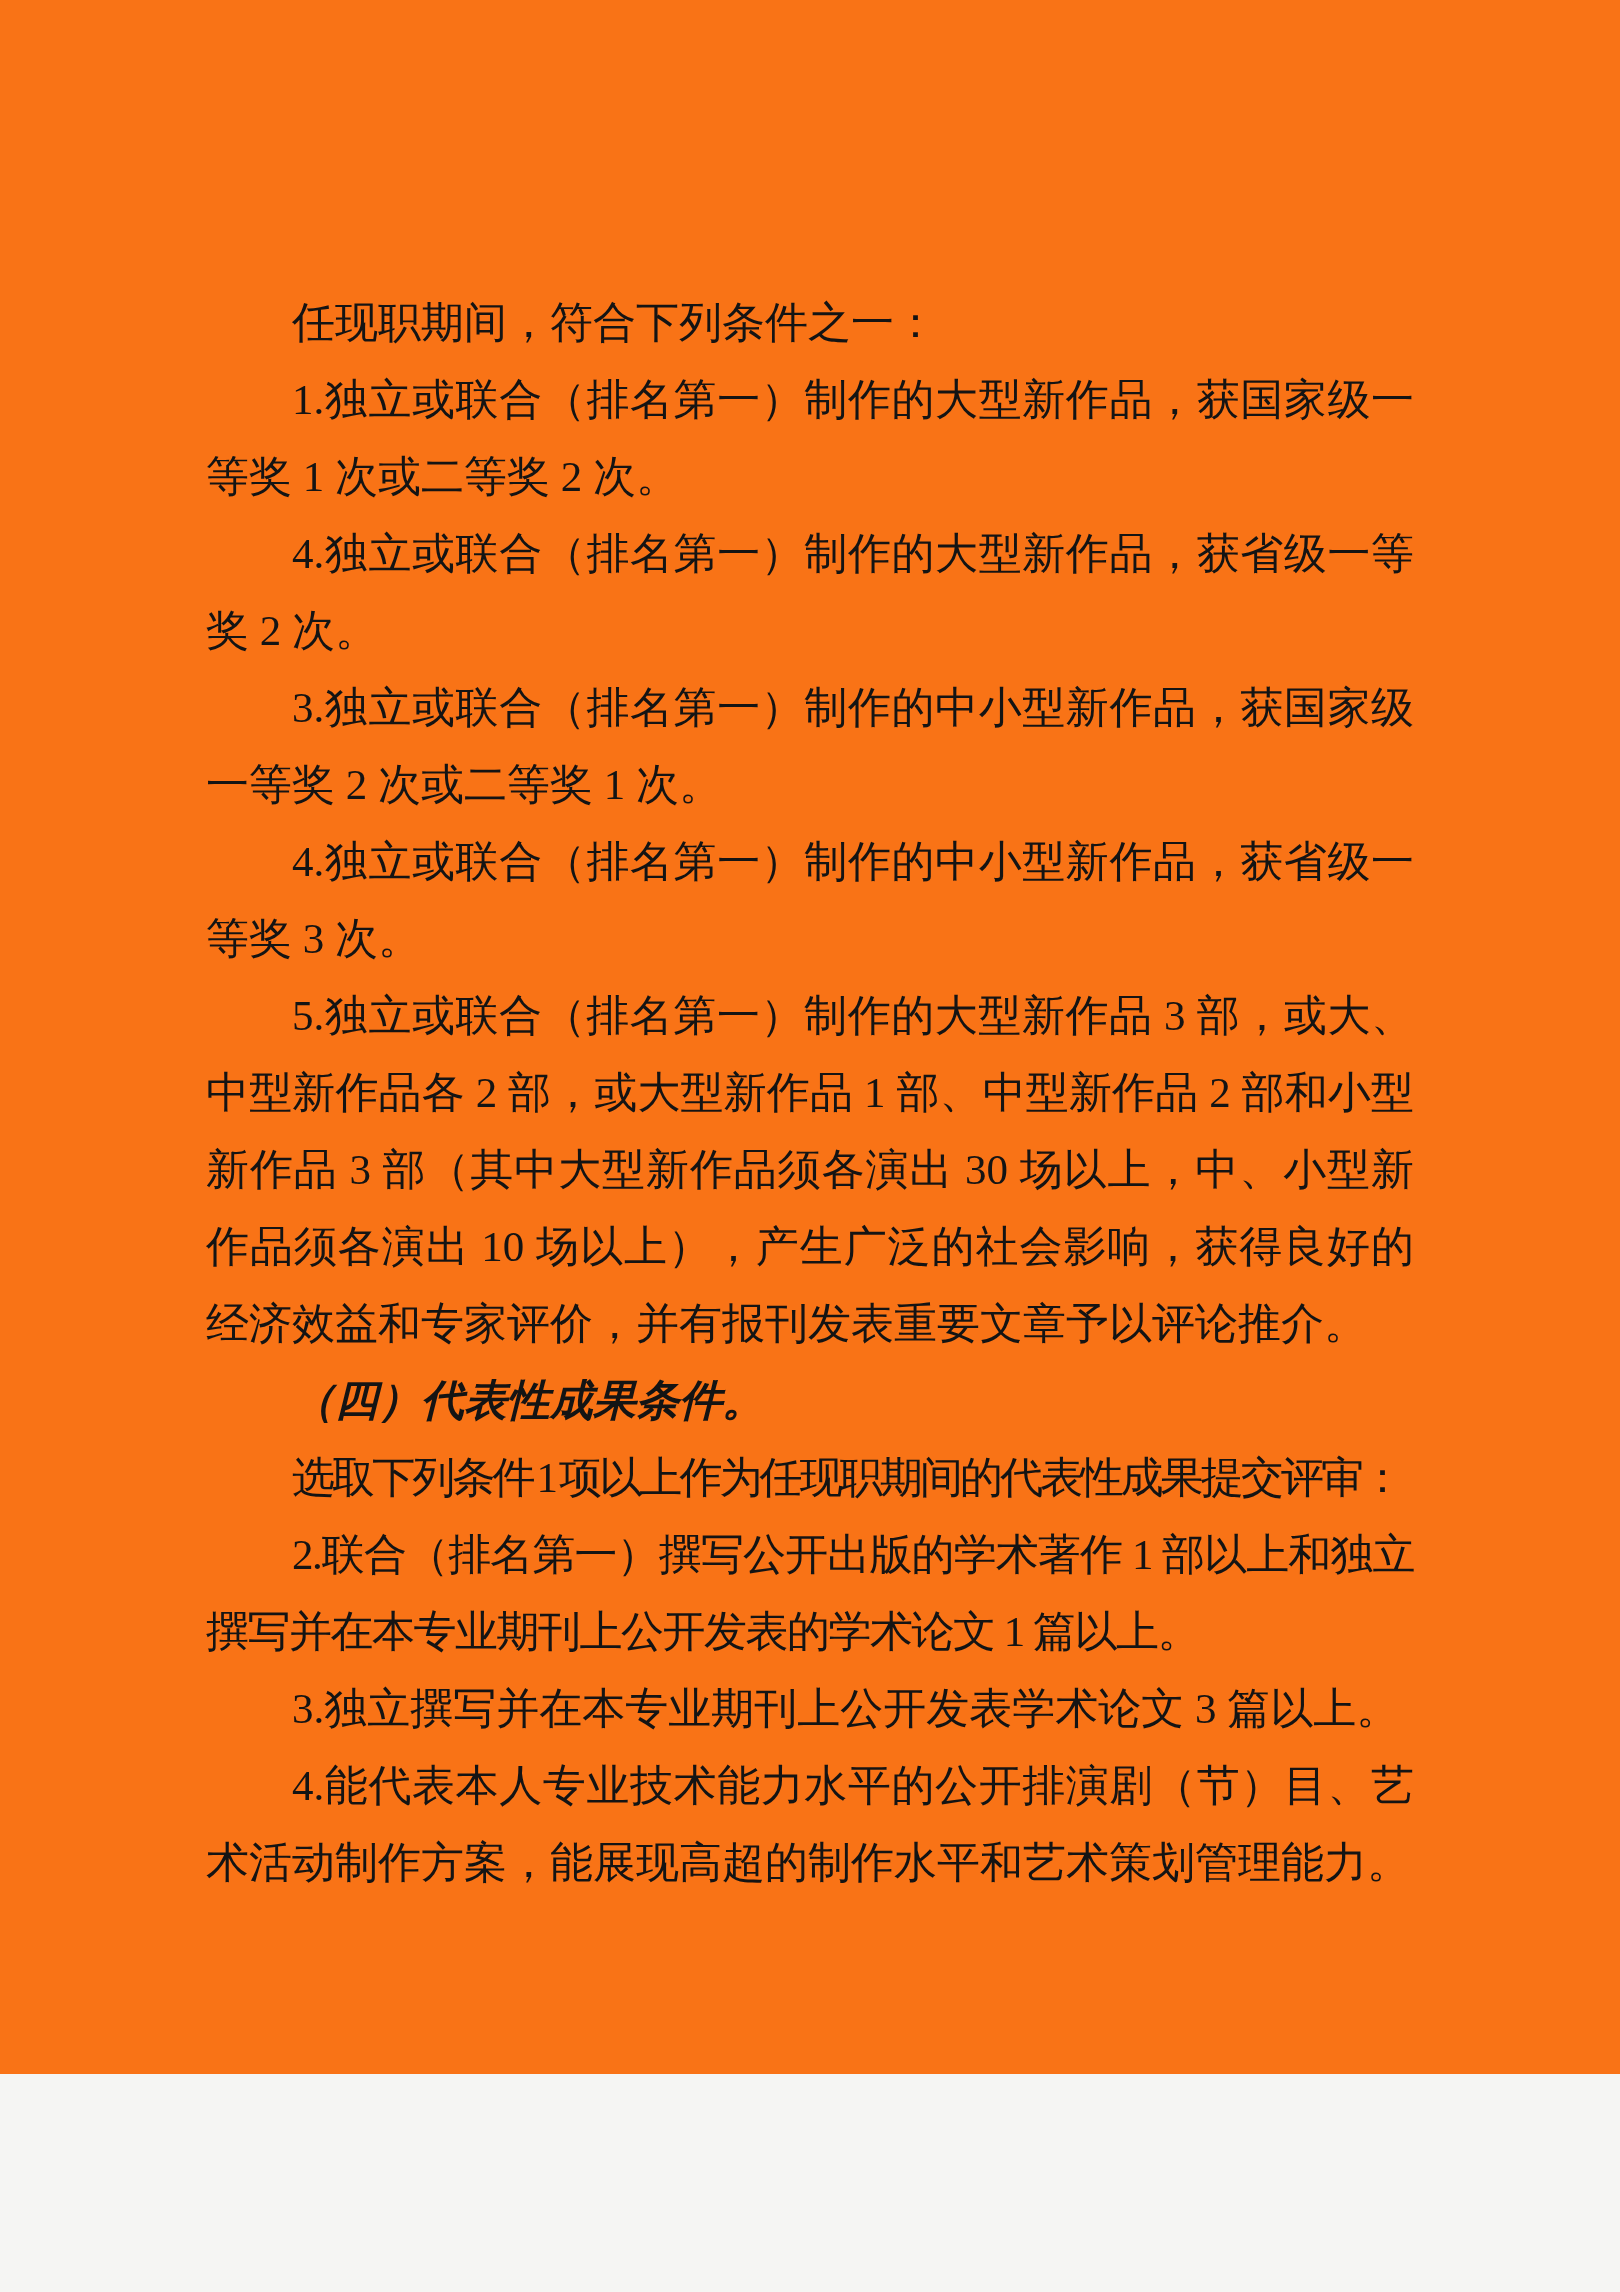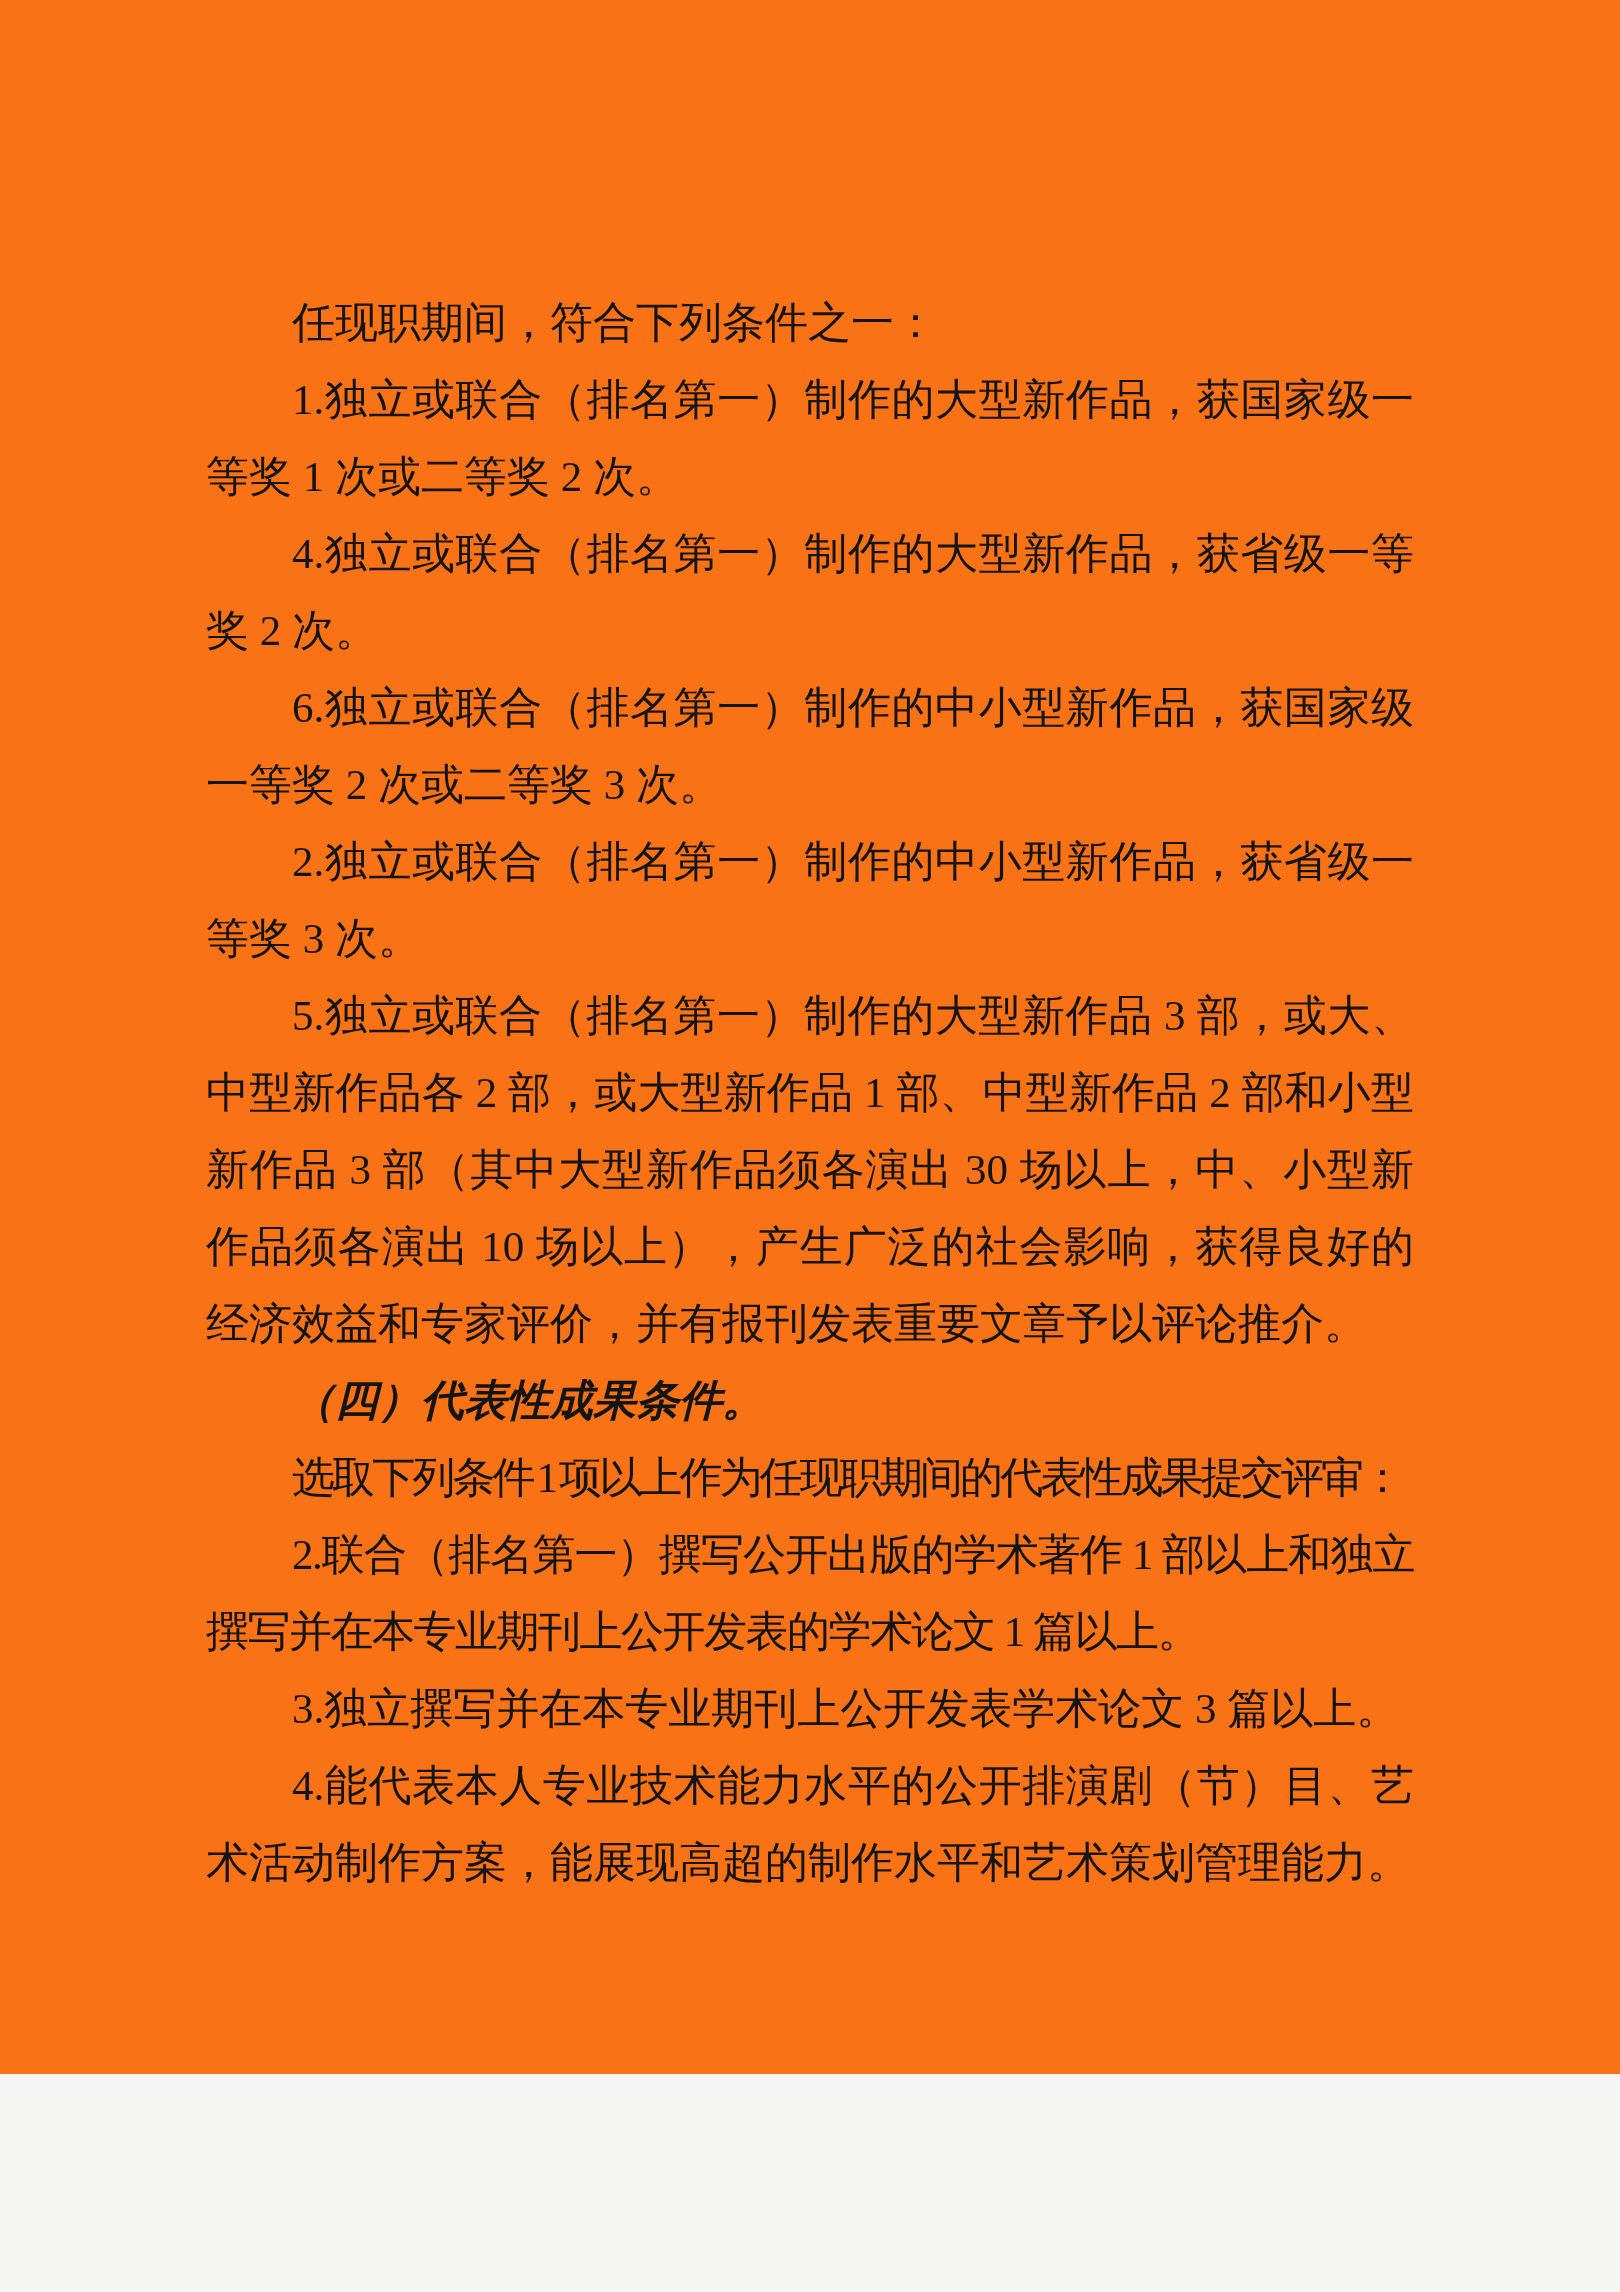--- a/index.html
+++ b/index.html
@@ -56,22 +56,22 @@
   }
 </style>
 </head>
 <body>
 
 <div class="page">
   <div class="content">
     <p>任现职期间，符合下列条件之一：</p>
     <p>1.独立或联合（排名第一）制作的大型新作品，获国家级一等奖 1 次或二等奖 2 次。</p>
     <p>4.独立或联合（排名第一）制作的大型新作品，获省级一等奖 2 次。</p>
-    <p>6.独立或联合（排名第一）制作的中小型新作品，获国家级一等奖 2 次或二等奖 3 次。</p>
-    <p>2.独立或联合（排名第一）制作的中小型新作品，获省级一等奖 3 次。</p>
+    <p>3.独立或联合（排名第一）制作的中小型新作品，获国家级一等奖 2 次或二等奖 1 次。</p>
+    <p>4.独立或联合（排名第一）制作的中小型新作品，获省级一等奖 3 次。</p>
     <p>5.独立或联合（排名第一）制作的大型新作品 3 部，或大、中型新作品各 2 部，或大型新作品 1 部、中型新作品 2 部和小型新作品 3 部（其中大型新作品须各演出 30 场以上，中、小型新作品须各演出 10 场以上），产生广泛的社会影响，获得良好的经济效益和专家评价，并有报刊发表重要文章予以评论推介。</p>
     <p class="heading">（四）代表性成果条件。</p>
     <p class="tighter">选取下列条件 1 项以上作为任现职期间的代表性成果提交评审：</p>
     <p class="tight">2.联合（排名第一）撰写公开出版的学术著作 1 部以上和独立撰写并在本专业期刊上公开发表的学术论文 1 篇以上。</p>
     <p>3.独立撰写并在本专业期刊上公开发表学术论文 3 篇以上。</p>
     <p>4.能代表本人专业技术能力水平的公开排演剧（节）目、艺术活动制作方案，能展现高超的制作水平和艺术策划管理能力。</p>
   </div>
   <div class="page-number">—120—</div>
 </div>
 

